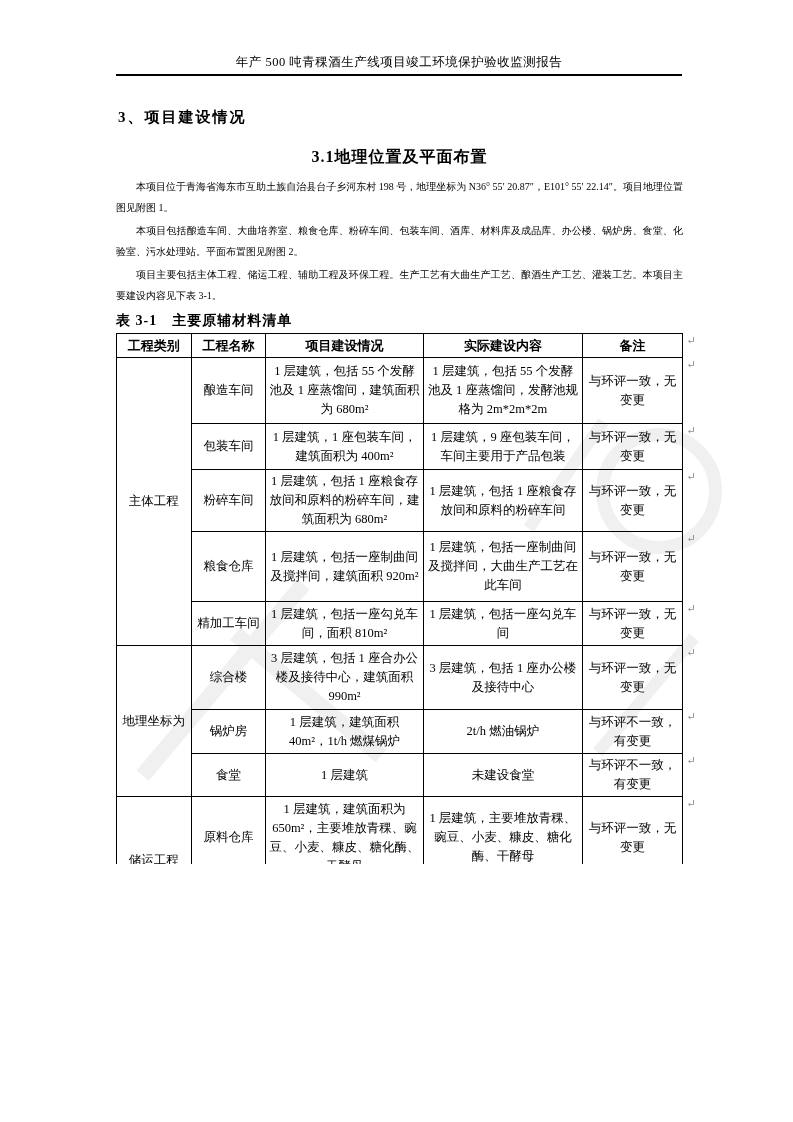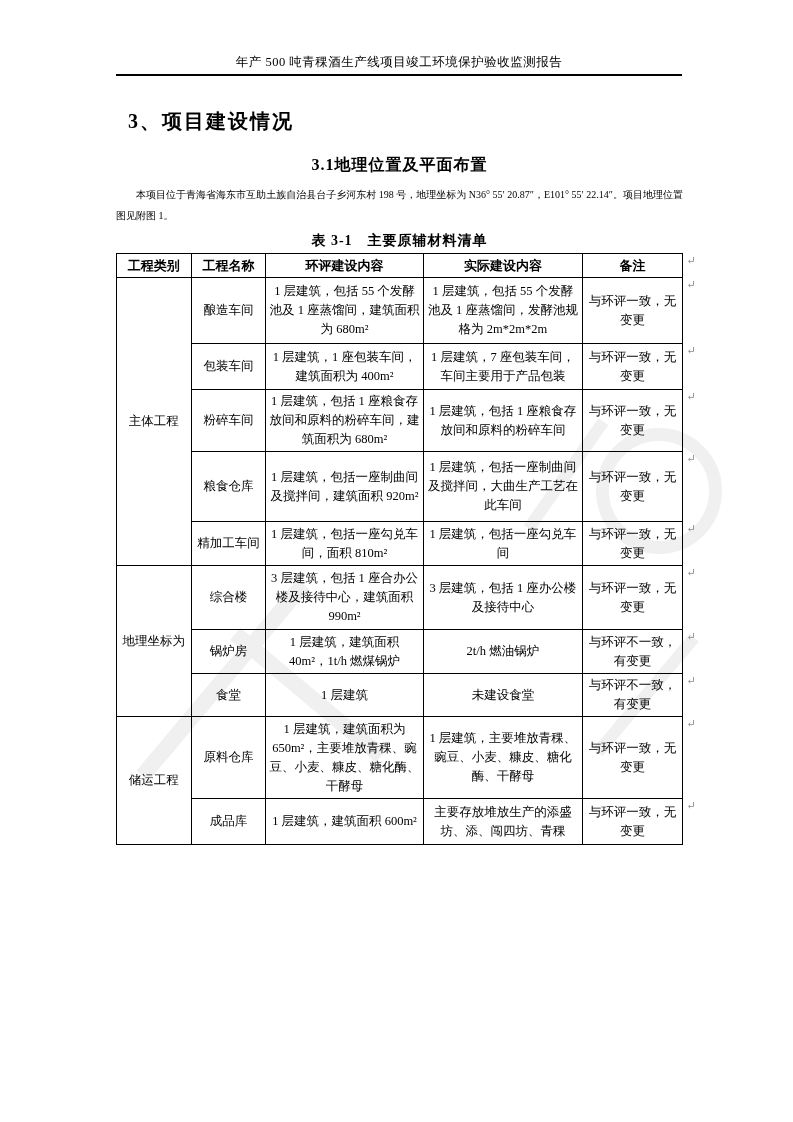--- a/index.html
+++ b/index.html
@@ -22,29 +22,29 @@
     position:absolute; top:54px; left:116px; width:566px;
     text-align:center; font-size:12.5px; letter-spacing:0.5px;
   }
   .header-rule {
     position:absolute; top:74px; left:116px; width:566px;
     border-top:2.2px solid #000;
   }
 
   .content { position:absolute; top:100px; left:116px; width:567px; }
 
-  .h1 { font-size:20px; font-weight:bold; margin:8px 0 20px 12px; letter-spacing:2px; }
+  .h1 { font-size:15px; font-weight:bold; margin:8px 0 20px 2px; letter-spacing:2px; }
   .h2 { font-size:16px; font-weight:bold; margin:14px 0 8px 0; letter-spacing:1px;text-align:center; }
   .para {
     font-size:10px; line-height:21px; text-indent:2em;
     text-align:justify; margin:0 0 2px 0;
   }
 
   .tbl-caption {
-    text-align:center; font-weight:bold; font-size:14px;
+    text-align:left; font-weight:bold; font-size:14px;
     margin:6px 0 3px 0; letter-spacing:1px;
   }
 
   table.main {
     border-collapse:collapse; width:567px;
     table-layout:fixed;
     font-size:12.5px;
   }
   table.main th, table.main td {
     border:1.4px solid #000;
@@ -82,58 +82,60 @@
 
   <div class="layer">
     <div class="doc-header">年产 500 吨青稞酒生产线项目竣工环境保护验收监测报告</div>
     <div class="header-rule"></div>
 
     <div class="content">
       <div class="h1">3、项目建设情况</div>
 
       <div class="h2">3.1地理位置及平面布置</div>
       <p class="para">本项目位于青海省海东市互助土族自治县台子乡河东村 198 号，地理坐标为 N36° 55′ 20.87″，E101° 55′ 22.14″。项目地理位置图见附图 1。</p>
-
+      <p class="para">本项目包括酿造车间、大曲培养室、粮食仓库、粉碎车间、包装车间、酒库、材料库及成品库、办公楼、锅炉房、食堂、化验室、污水处理站。平面布置图见附图 2。</p>
+
+      <p class="para">项目主要包括主体工程、储运工程、辅助工程及环保工程。生产工艺有大曲生产工艺、酿酒生产工艺、灌装工艺。本项目主要建设内容见下表 3-1。</p>
 
       <div class="tbl-caption">表 3-1　主要原辅材料清单</div>
 
       <table class="main">
         <colgroup>
           <col class="col-cat">
             <col class="col-name">
             <col class="col-eia">
             <col class="col-act">
             <col class="col-rem">
         </colgroup>
         <tbody>
             <tr style="height:24px;">
           <th>工程类别</th>
           <th>工程名称</th>
-          <th>环评建设内容</th>
+          <th>项目建设情况</th>
           <th>实际建设内容</th>
           <th class="remark-cell">
             <span>备注</span>
             <span class="rowmark">↵</span>
           </th>
         </tr>
 
         <tr style="height:66px;">
           <td rowspan="5">主体工程</td>
           <td>酿造车间</td>
           <td>1 层建筑，包括 55 个发酵池及 1 座蒸馏间，建筑面积为 680m²</td>
           <td>1 层建筑，包括 55 个发酵池及 1 座蒸馏间，发酵池规格为 2m*2m*2m</td>
           <td class="remark-cell">
             <span>与环评一致，无变更</span>
             <span class="rowmark">↵</span>
           </td>
         </tr>
         <tr style="height:46px;">
           <td>包装车间</td>
           <td>1 层建筑，1 座包装车间，建筑面积为 400m²</td>
-          <td>1 层建筑，7 座包装车间，车间主要用于产品包装</td>
+          <td>1 层建筑，9 座包装车间，车间主要用于产品包装</td>
           <td class="remark-cell">
             <span>与环评一致，无变更</span>
             <span class="rowmark">↵</span>
           </td>
         </tr>
         <tr style="height:62px;">
           <td>粉碎车间</td>
           <td>1 层建筑，包括 1 座粮食存放间和原料的粉碎车间，建筑面积为 680m²</td>
           <td>1 层建筑，包括 1 座粮食存放间和原料的粉碎车间</td>
           <td class="remark-cell">

